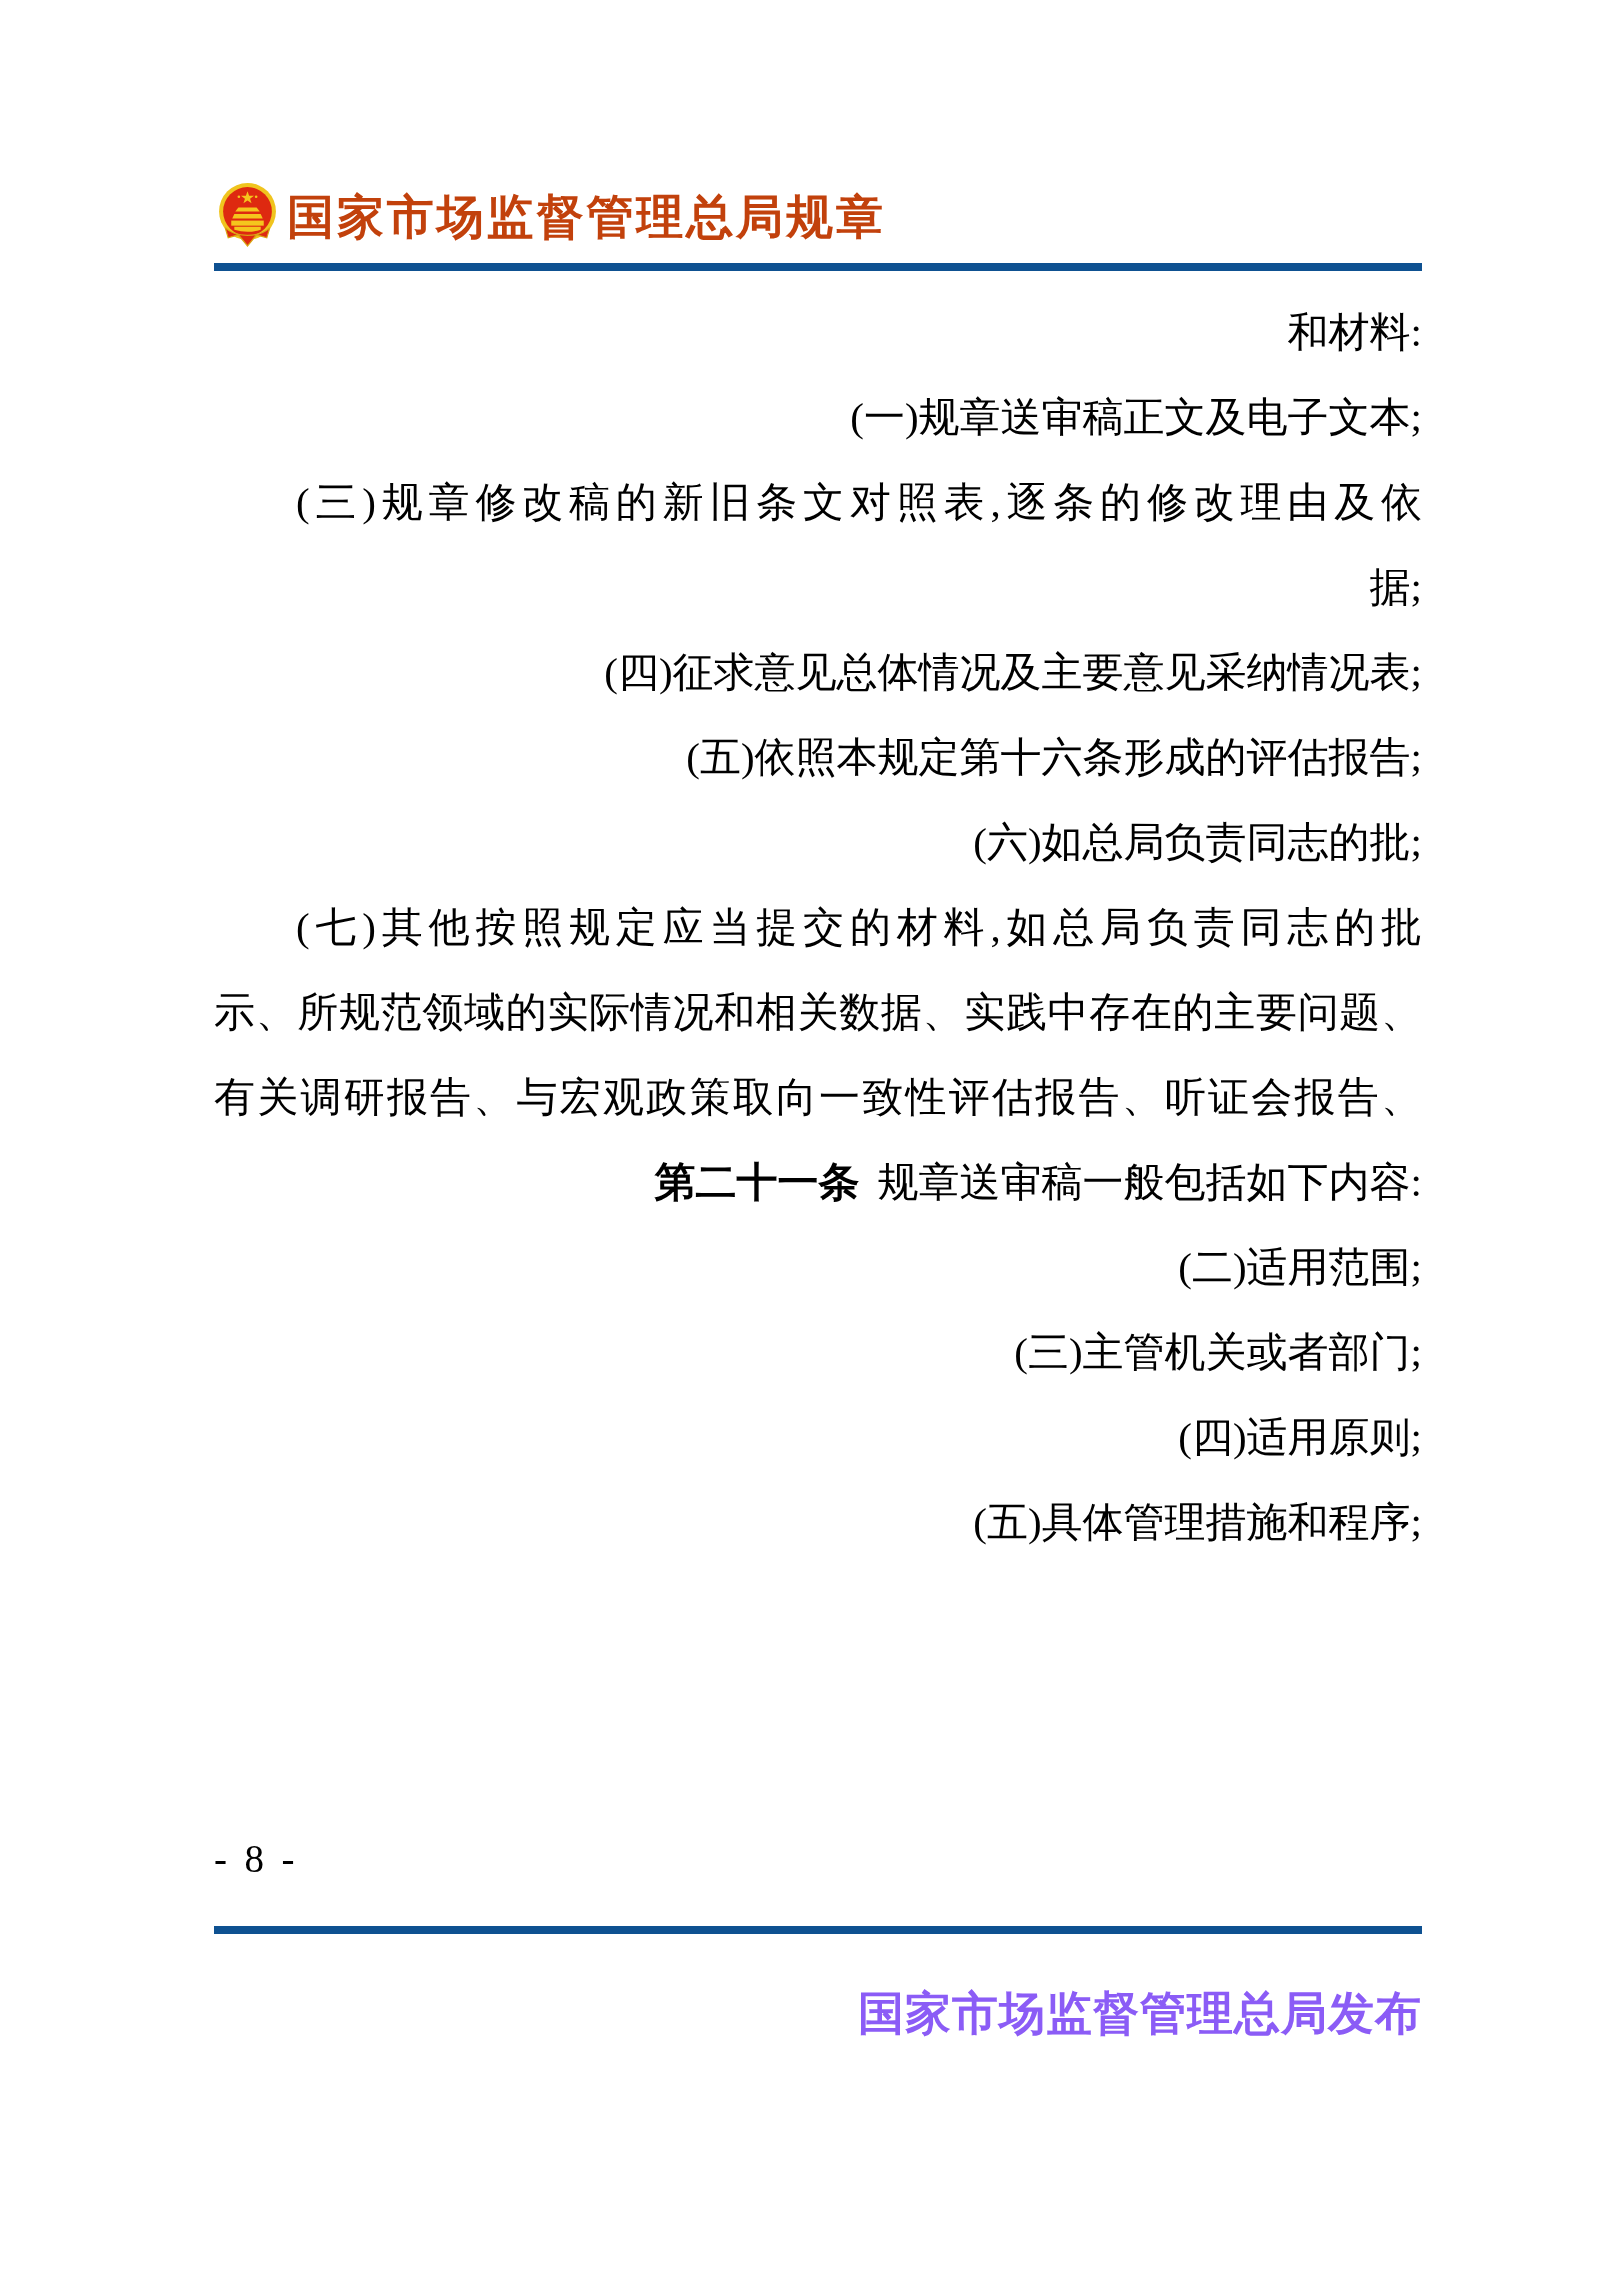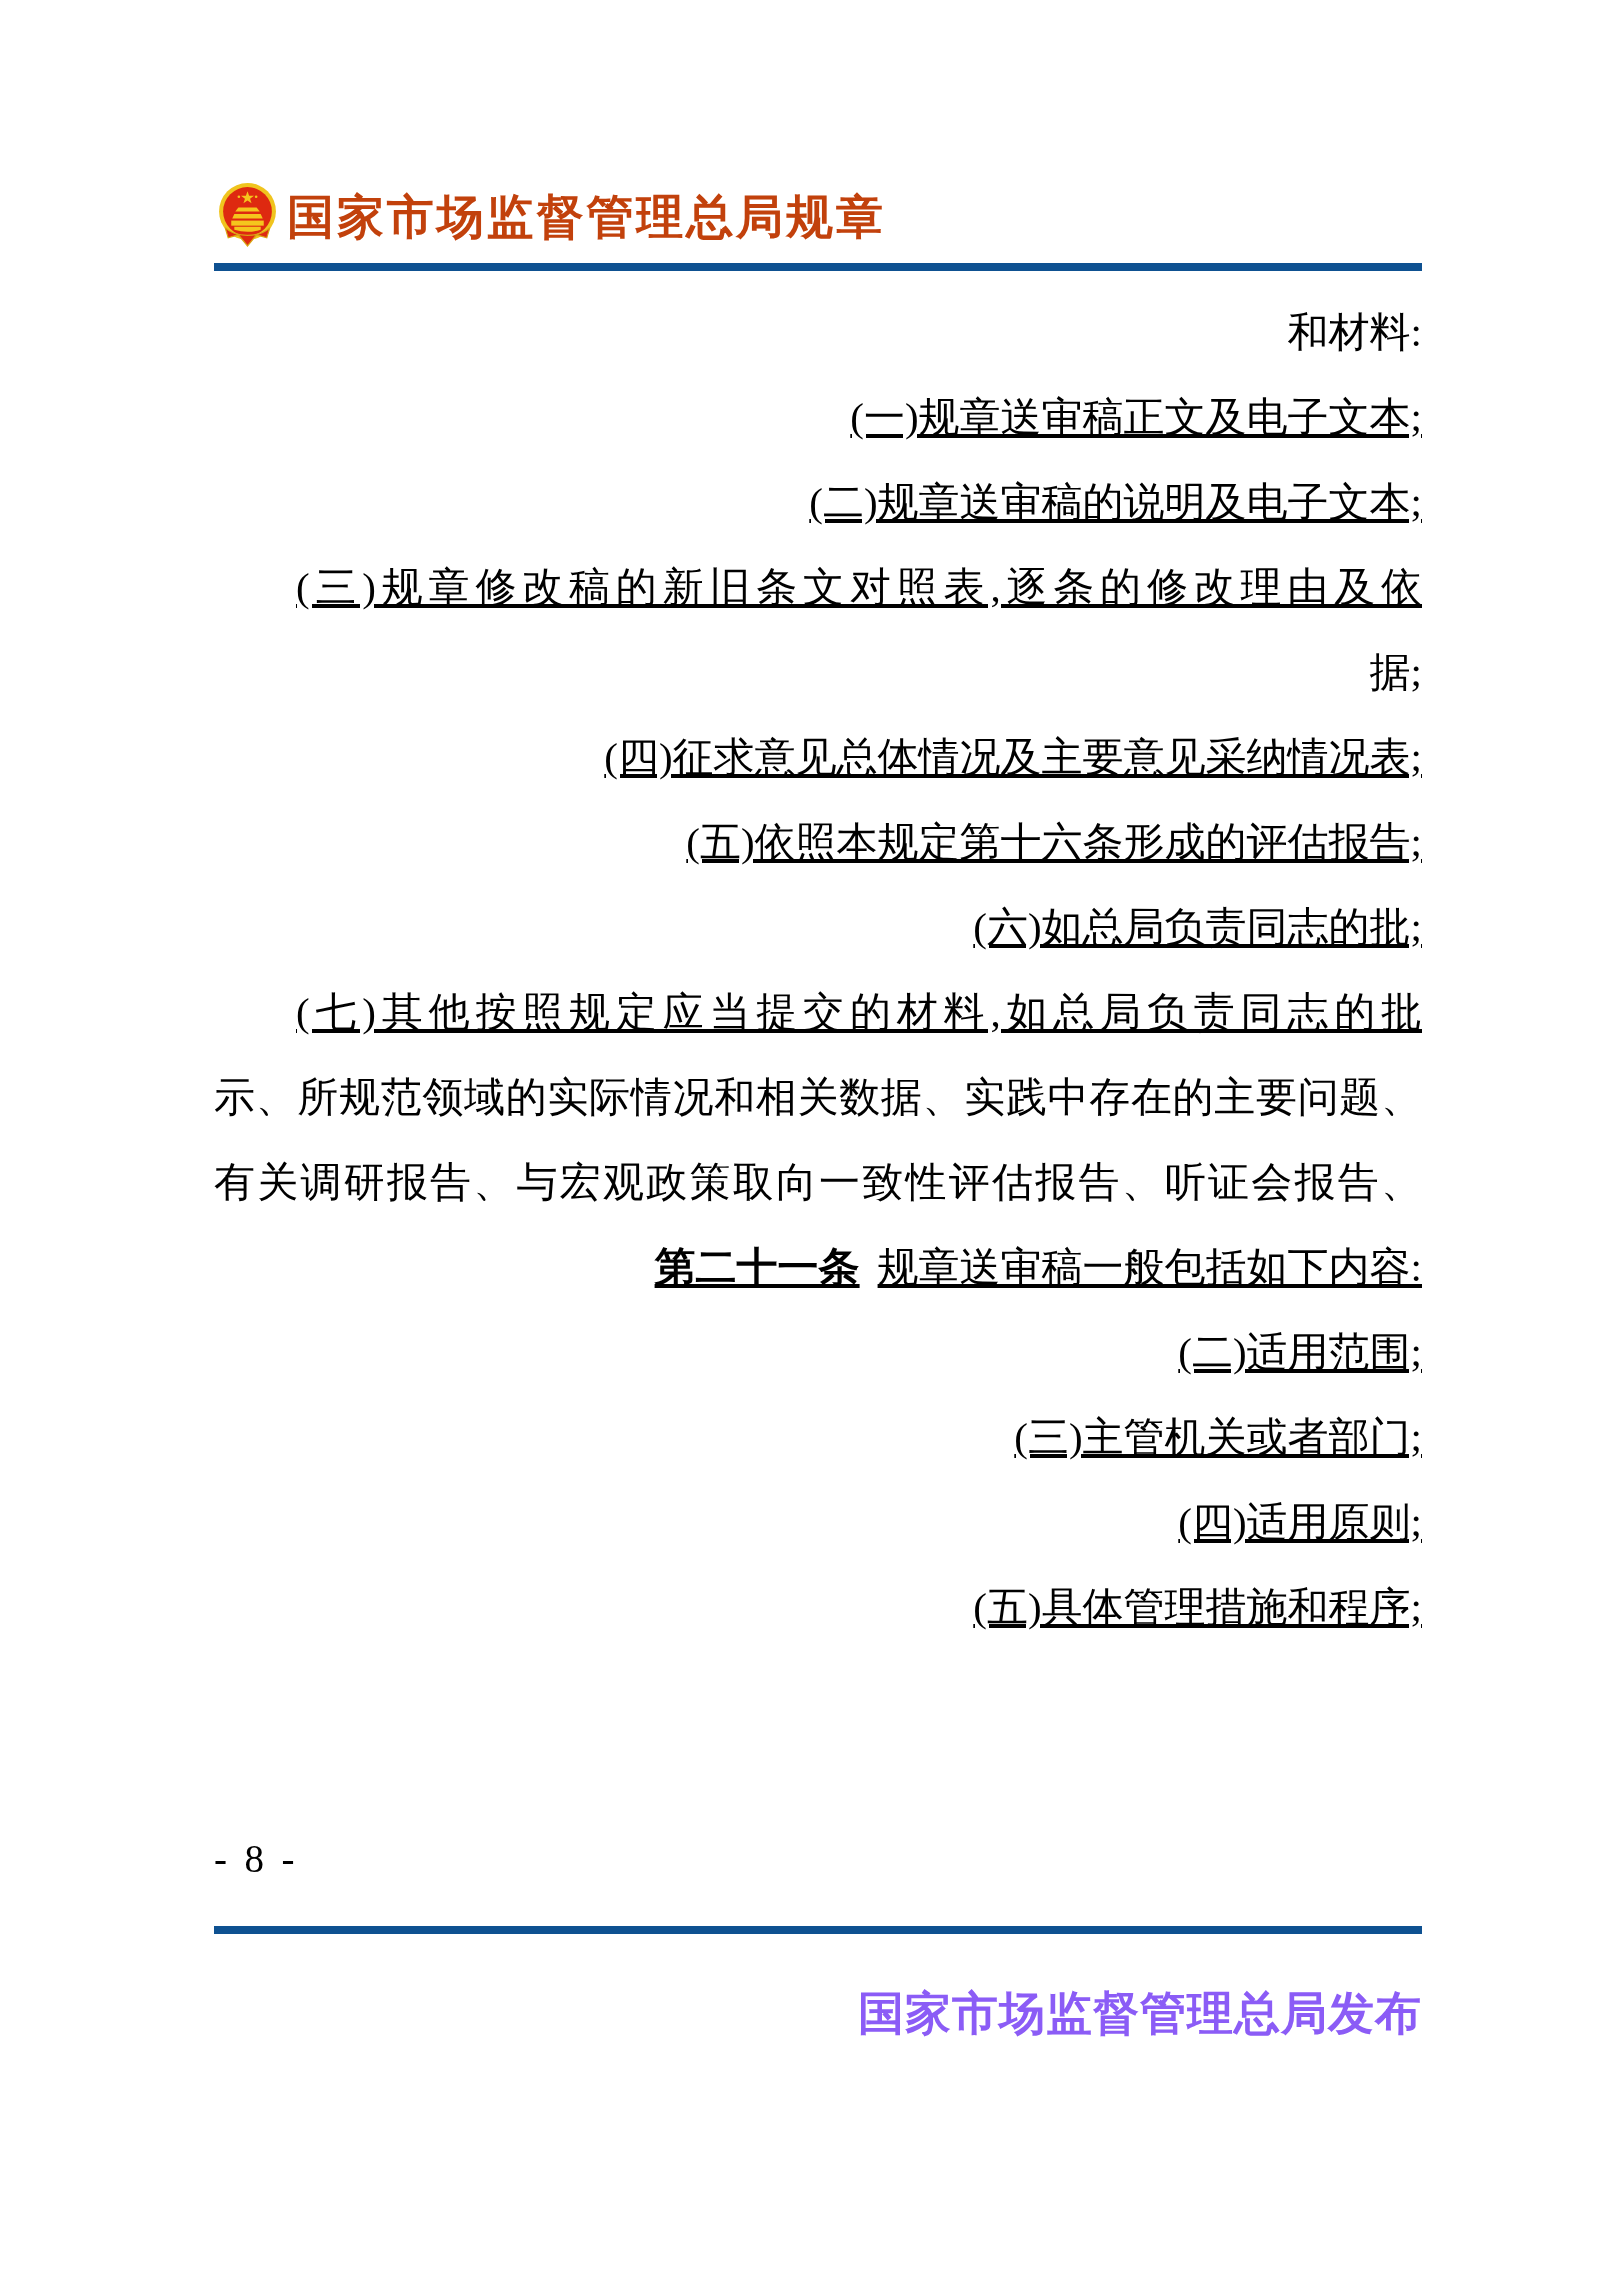--- a/index.html
+++ b/index.html
@@ -49,21 +49,21 @@
     left: 214px;
     top: 290px;
     width: 1208px;
     font-size: 41px;
     line-height: 85px;
   }
   .line {
     white-space: nowrap;
     text-align: right;
   }
-  .line.indent { padding-left: 82px; text-decoration: underline; }
+  .line.indent { padding-left: 82px; }
   .line.j {
     white-space: normal;
     text-align: justify;
     text-align-last: justify;
   }
   .art-no {
     font-family: "Liberation Sans", sans-serif;
     font-weight: 700;
     margin-right: 18px;
   }
@@ -117,21 +117,20 @@
     <path d="M15,35 L45,35 L43,30.5 L17,30.5 Z" fill="#F5C51D"></path>
     <rect x="14" y="37" width="32" height="5" fill="#F5C51D"></rect>
     <path d="M17,46 Q30,50 43,46 L43,43 L17,43 Z" fill="#F5C51D"></path>
   </svg>
   <div class="header-title">国家市场监督管理总局规章</div>
   <div class="header-rule"></div>
 
   <div class="doc-body">
     <div class="line">和材料:</div>
     <div class="line indent">(一)规章送审稿正文及电子文本;</div>
-    <div class="line indent">(二)规章送审稿的说明及电子文本;</div>
     <div class="line indent j">(三)规章修改稿的新旧条文对照表,逐条的修改理由及依</div>
     <div class="line">据;</div>
     <div class="line indent">(四)征求意见总体情况及主要意见采纳情况表;</div>
     <div class="line indent">(五)依照本规定第十六条形成的评估报告;</div>
     <div class="line indent">(六)如总局负责同志的批;</div>
     <div class="line indent j">(七)其他按照规定应当提交的材料,如总局负责同志的批</div>
     <div class="line j">示、所规范领域的实际情况和相关数据、实践中存在的主要问题、</div>
     <div class="line j">有关调研报告、与宏观政策取向一致性评估报告、听证会报告、</div>
     <div class="line indent">
       <span class="art-no">第二十一条</span><span>规章送审稿一般包括如下内容:</span>

